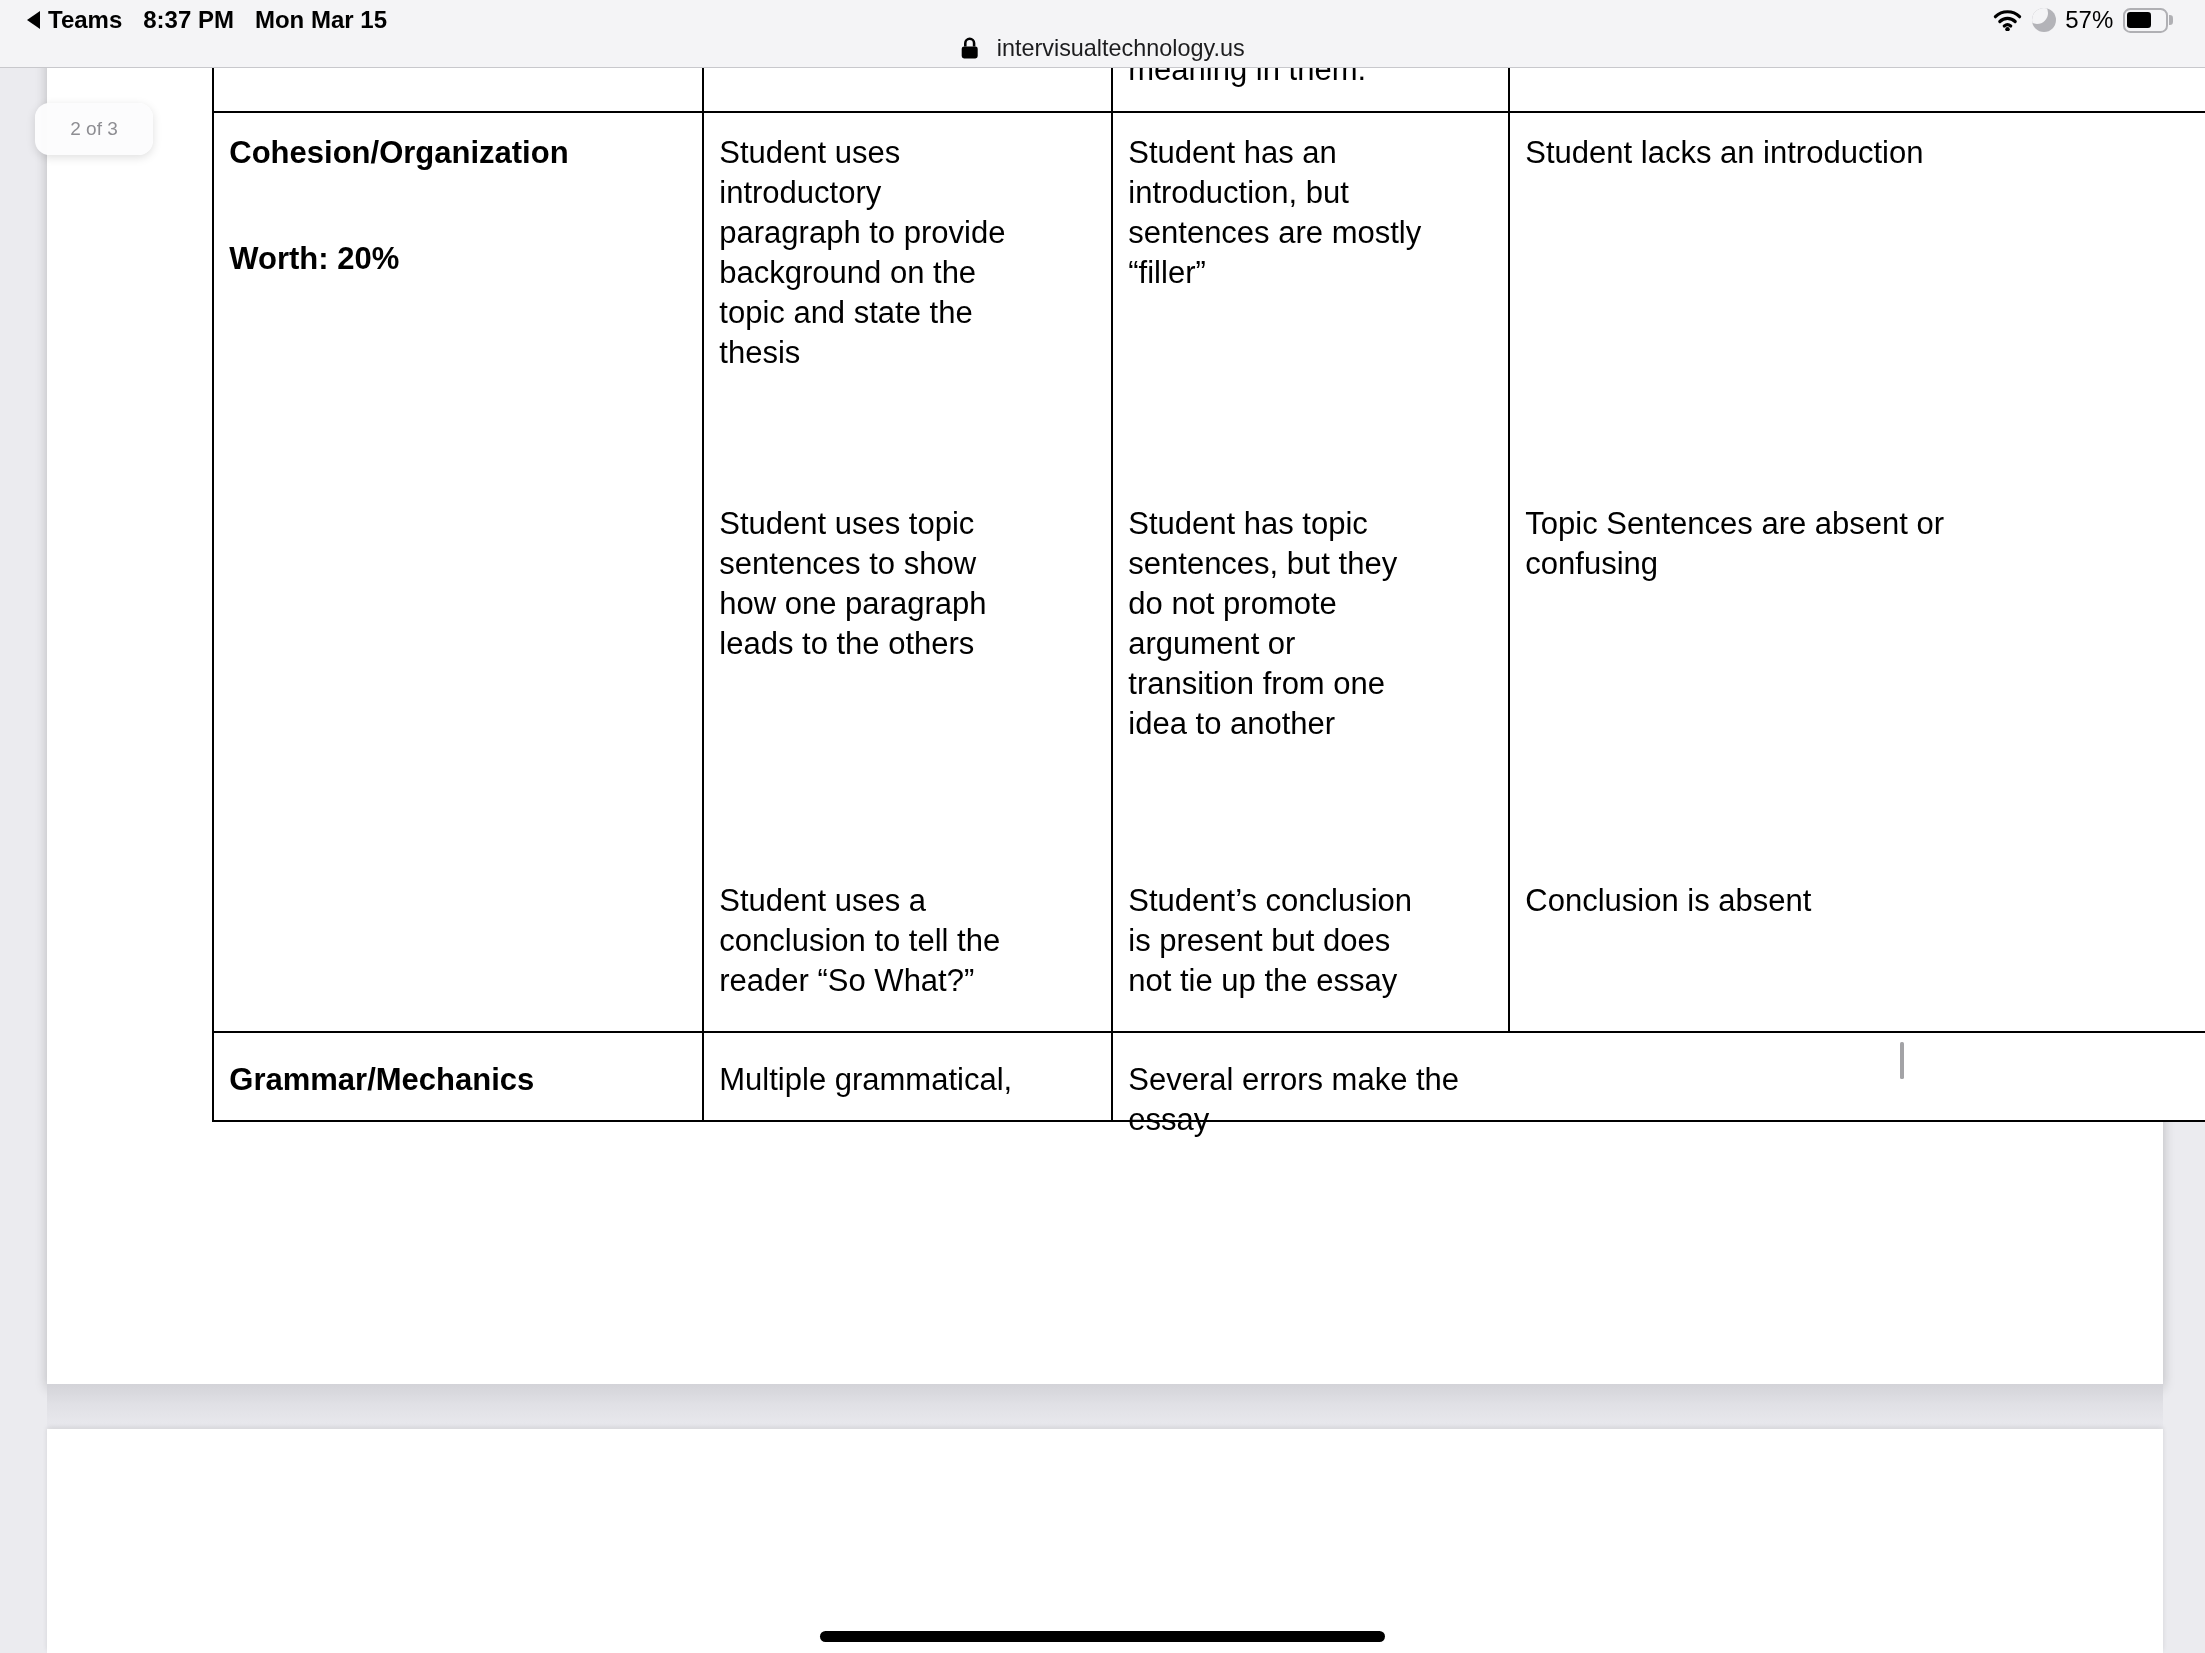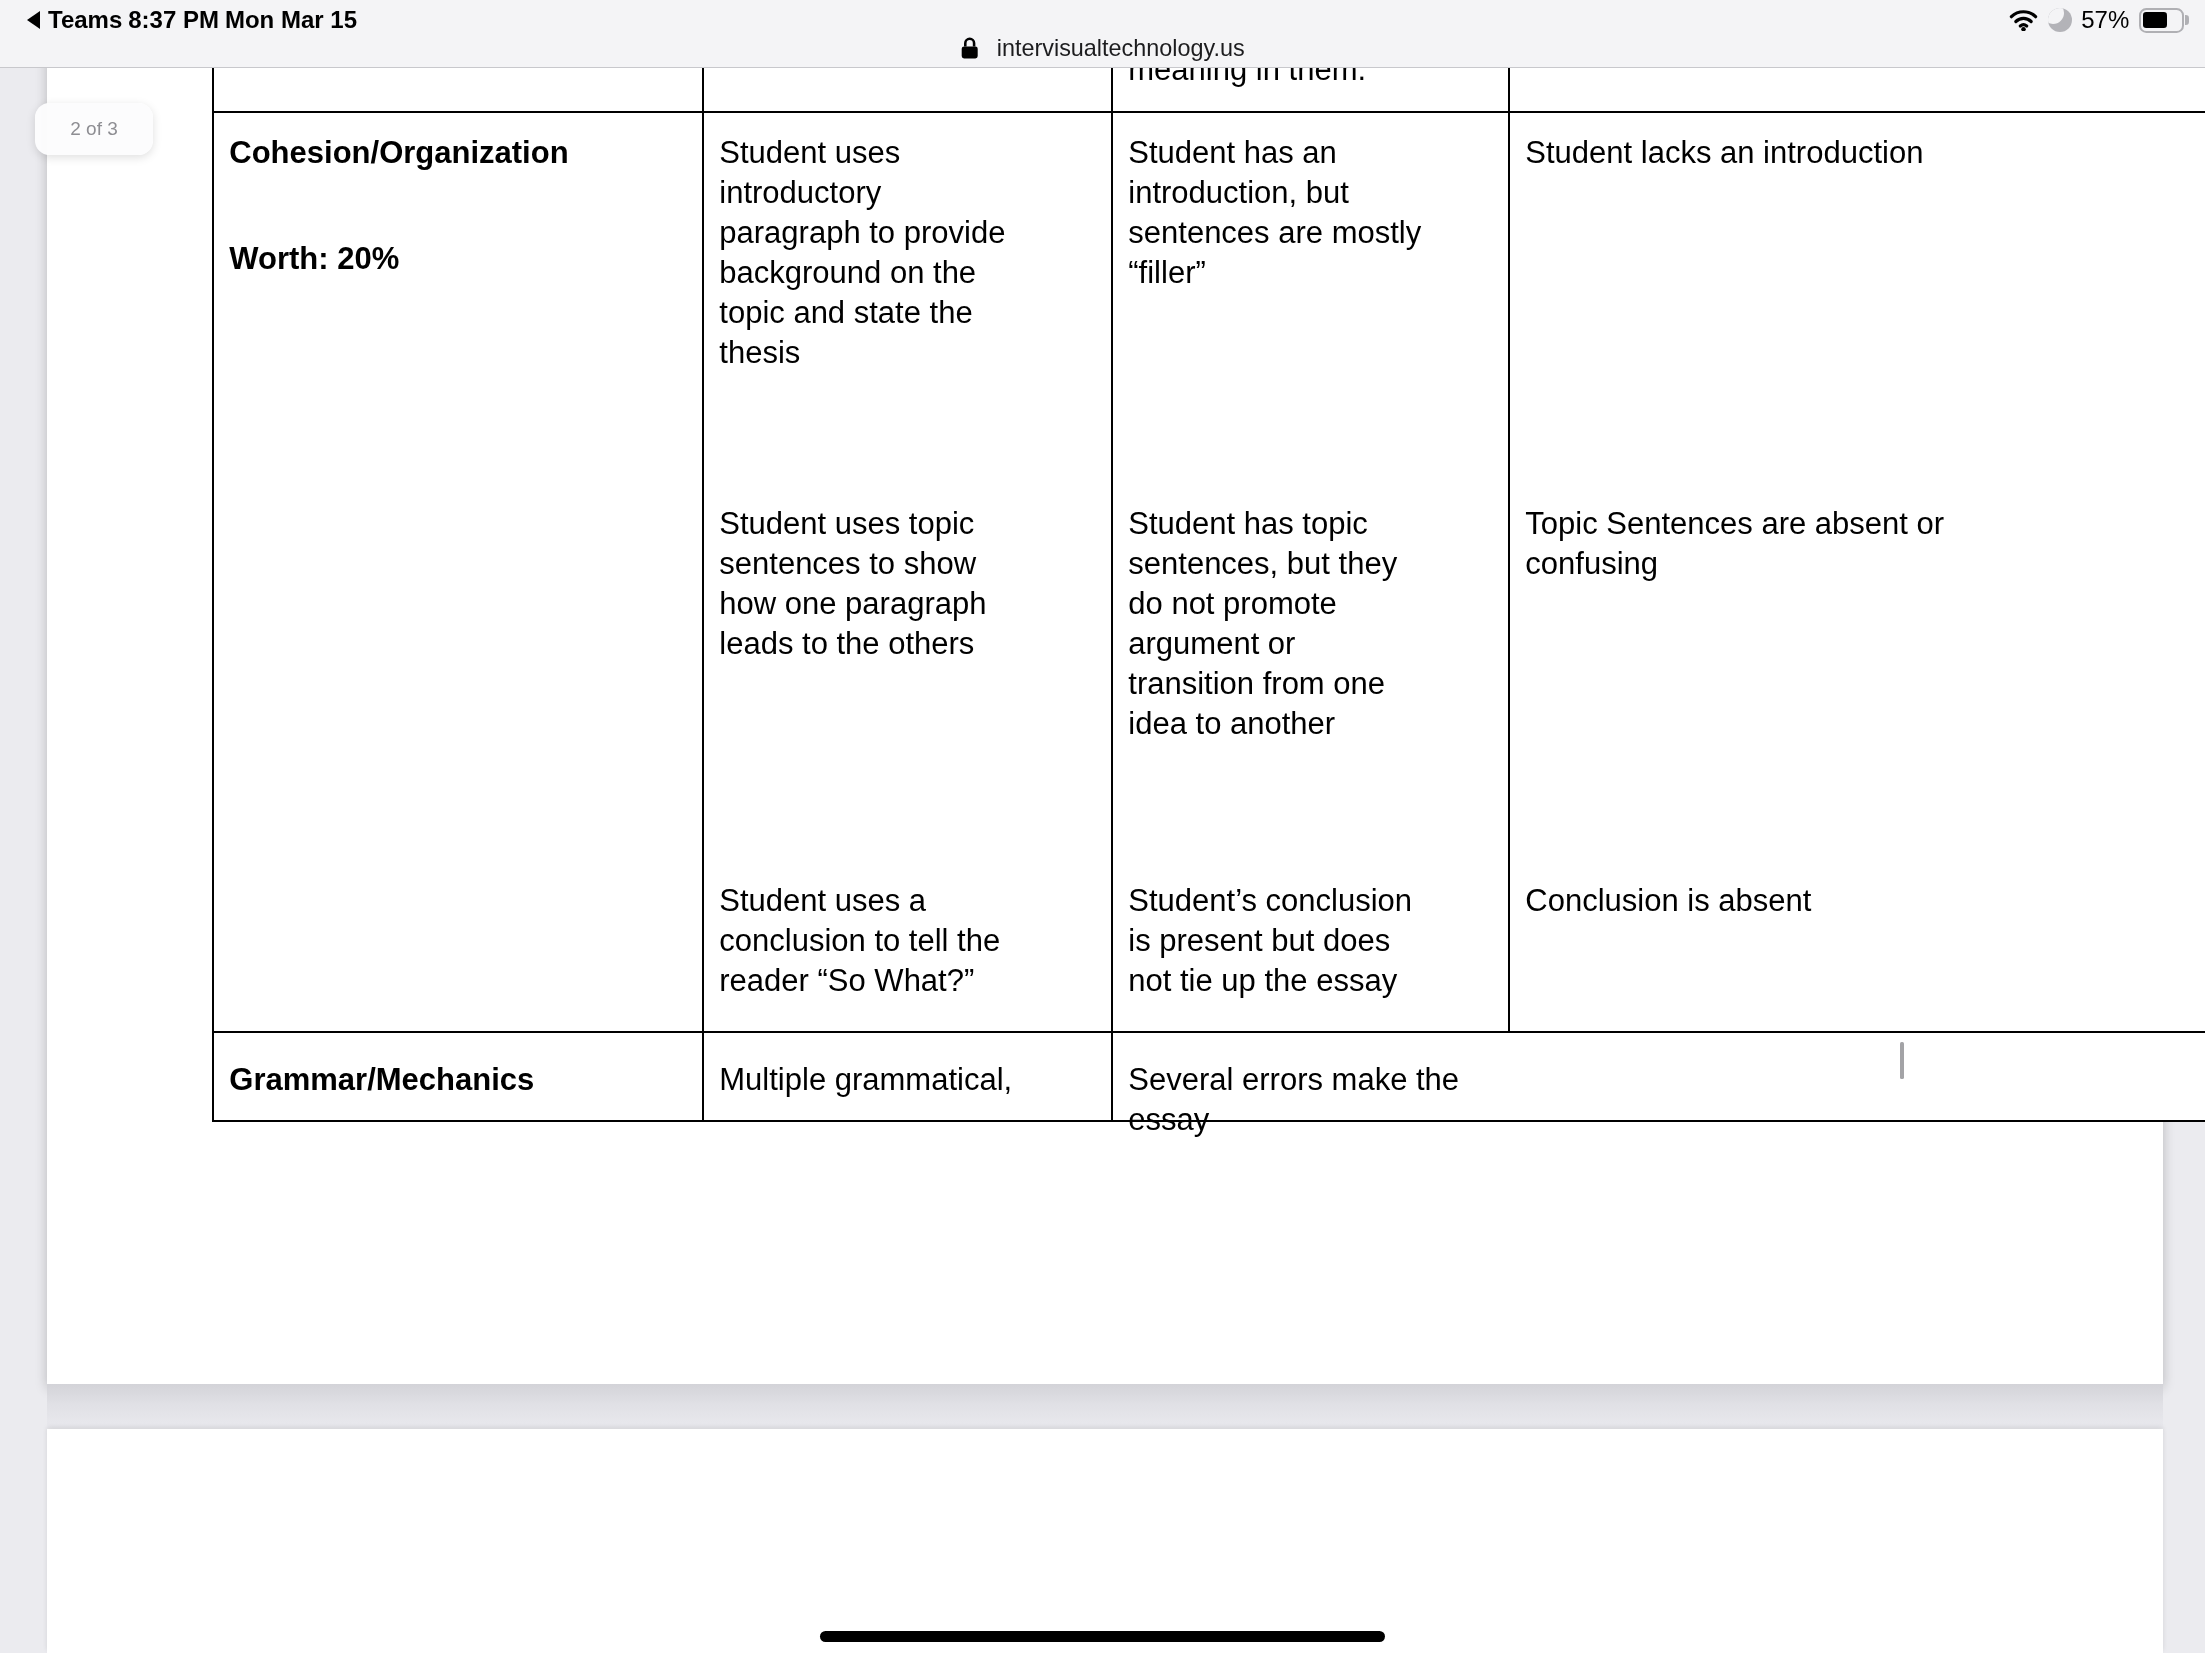--- a/index.html
+++ b/index.html
@@ -65,28 +65,28 @@
 
   
   .statusbar {
     position:absolute; left:0; top:0; width:2205px; height:68px;
     background:#f4f4f6;
     border-bottom:1.6px solid #c8c8cc;
     z-index:10;
   }
   .sb-left {
     position:absolute; left:27px; top:6.5px; height:27.4px;
-    display:flex; align-items:center; gap:6px;
+    display:flex; align-items:center; gap:21px;
     font-size:24px; font-weight:600; color:#000;
   }
   .sb-back { display:flex; align-items:center; gap:8px; }
   .back-tri { width:0; height:0; border-top:9px solid transparent;
     border-bottom:9px solid transparent; border-right:13.7px solid #000; }
   .sb-right {
-    position:absolute; right:16px; top:6.5px; height:27.4px;
+    position:absolute; right:32px; top:6.5px; height:27.4px;
     display:flex; align-items:center; gap:9.7px;
     font-size:24px; font-weight:400; color:#000;
   }
   .wifi { width:29px; height:22.6px; }
   .moon { position:relative; width:24px; height:24px; border-radius:50%; background:#b3b3b8; overflow:hidden; }
   .moon::after { content:''; position:absolute; left:-5.7px; top:-6.5px; width:22px; height:22px;
     border-radius:50%; background:#f4f4f6; }
   .battery { position:relative; width:50px; height:25px; display:flex; align-items:center; }
   .batt-body { width:45px; height:25px; border:2.4px solid #b0b0b4; border-radius:7.3px; position:relative; }
   .batt-fill { position:absolute; left:2.4px; top:2.4px; bottom:2.4px; width:57%; background:#000; border-radius:3.2px; }

